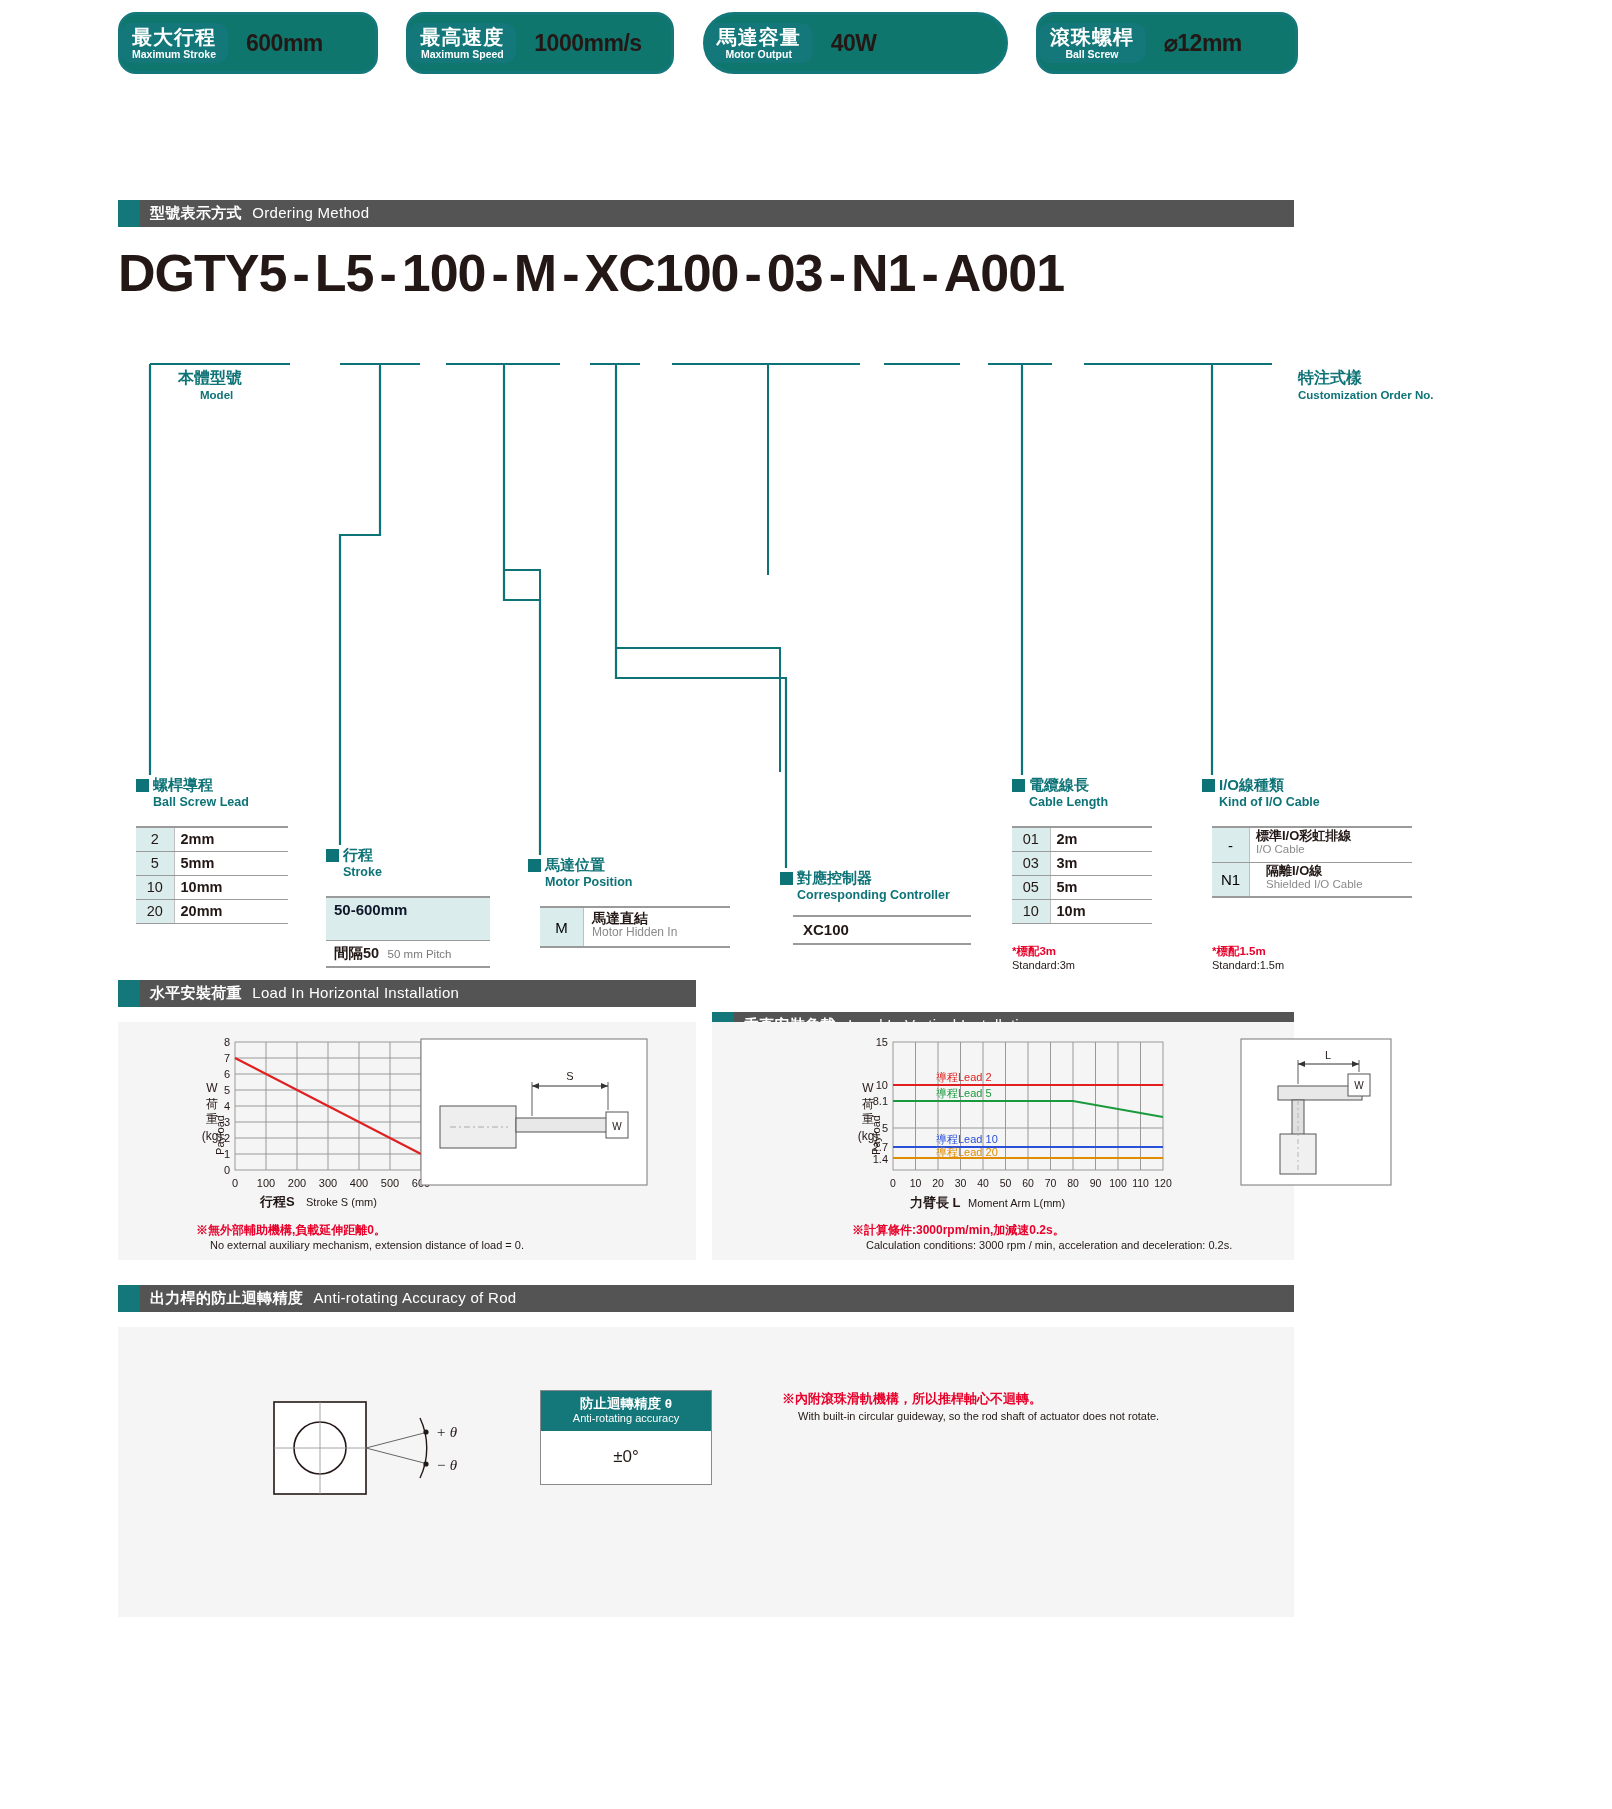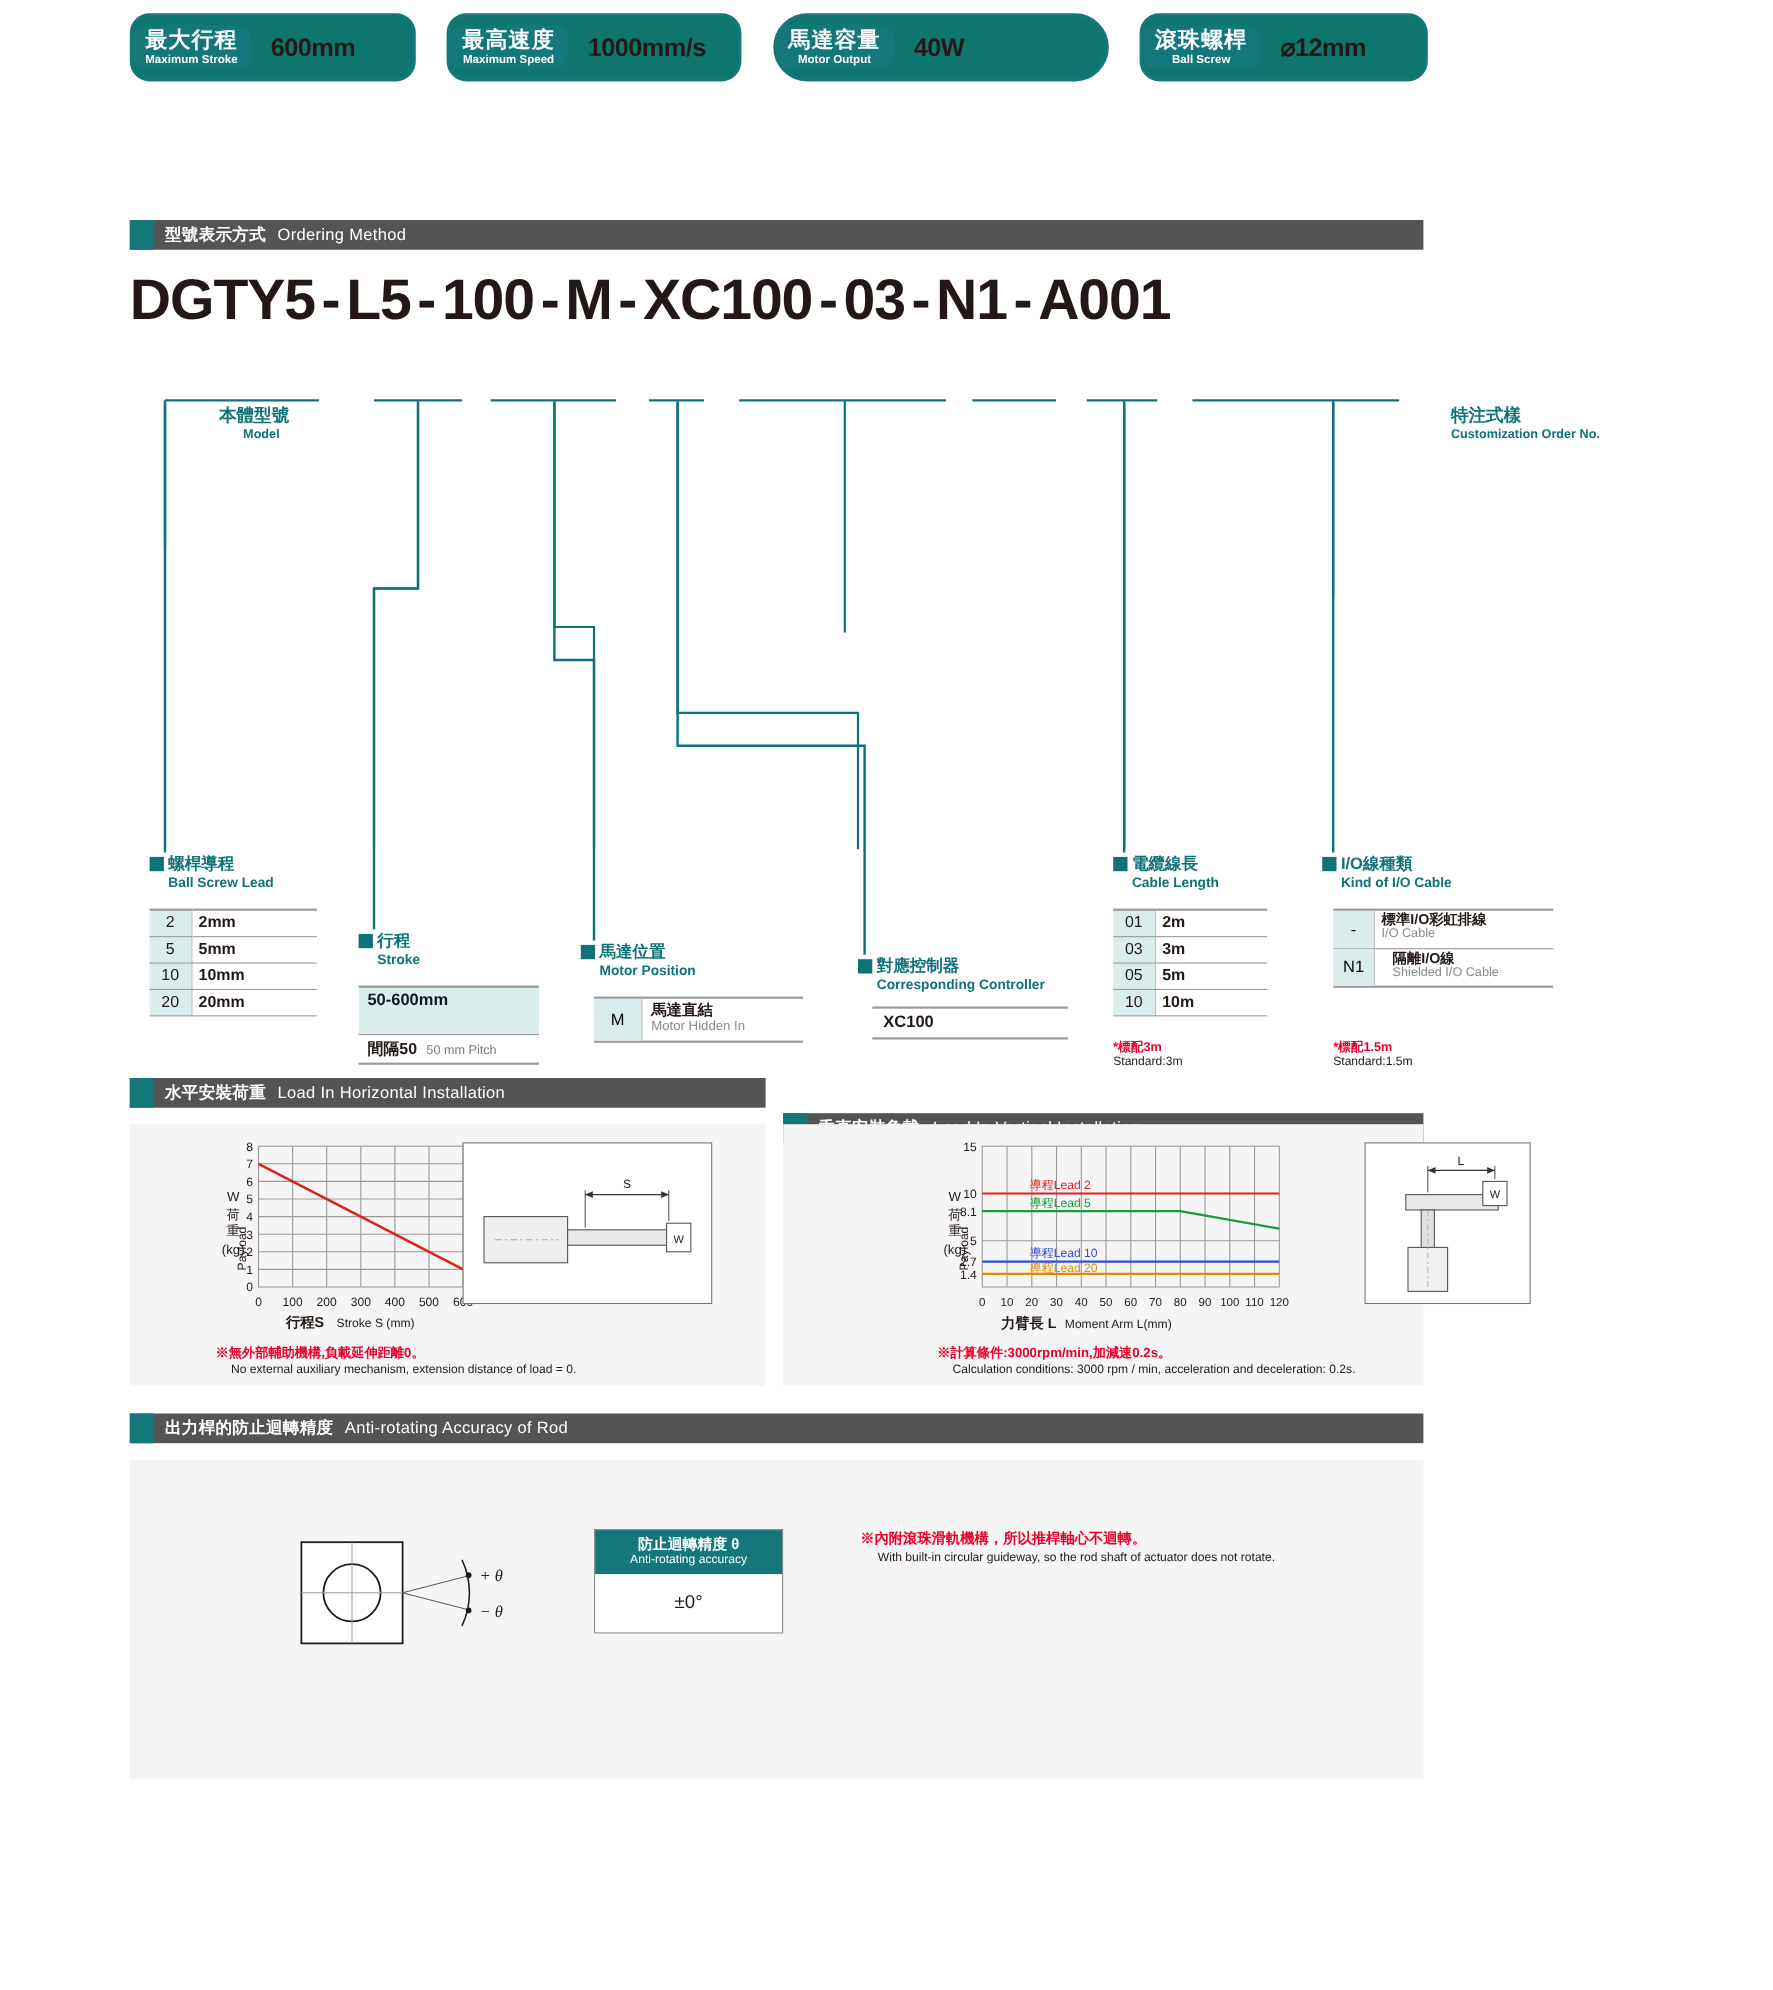--- a/index.html
+++ b/index.html
@@ -96,21 +96,21 @@
     background:#dbeced; text-align:center; font-weight:normal;
     width:38px; border-right:1px solid #bfbfbf;
   }
   .opt-table td.v { font-weight:bold; }
 
   .note-star { position:absolute; font-size:11.5px; }
   .note-star .cn { color:#e8002a; font-weight:bold; white-space:nowrap; }
   .note-star .en { color:#231815; white-space:nowrap; font-size:11px; }
 
   
-  .cap-top { position:absolute;margin-left:21px; }
+  .cap-top { position:absolute; }
   .cap-top .cn { color:#0e7377; font-size:16px; font-weight:bold; white-space:nowrap; }
   .cap-top .en { color:#0e7377; font-size:11.5px; font-weight:bold; white-space:nowrap; }
 
   
   #horiz-bar { left:118px; top:980px; width:578px; }
   #vert-bar  { left:712px; top:980px; width:582px;margin-top:32px; }
   #anti-bar  { left:118px; top:1285px; width:1176px; }
 
   .panel {
     position:absolute; background:#f5f5f5;

